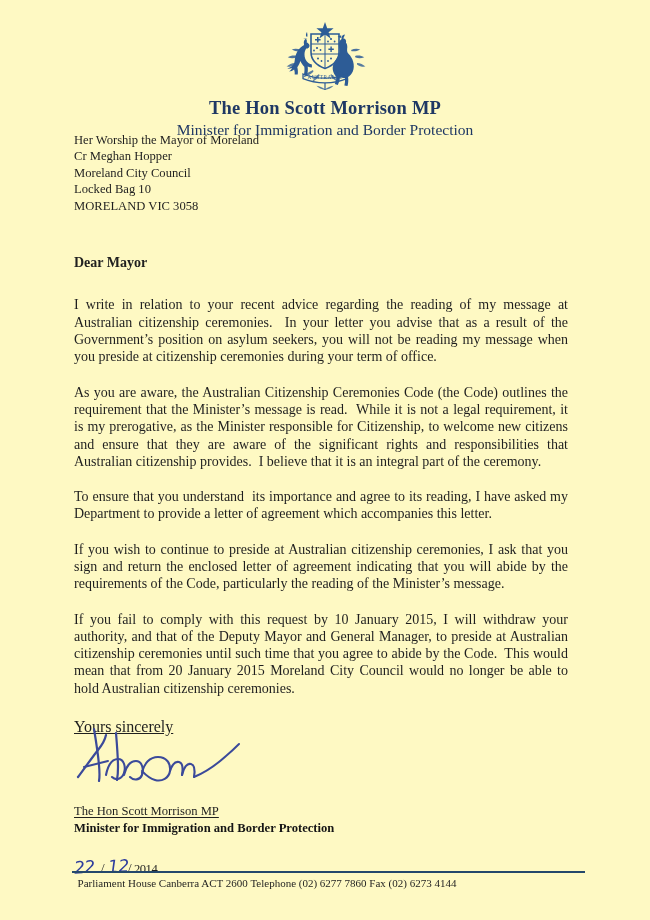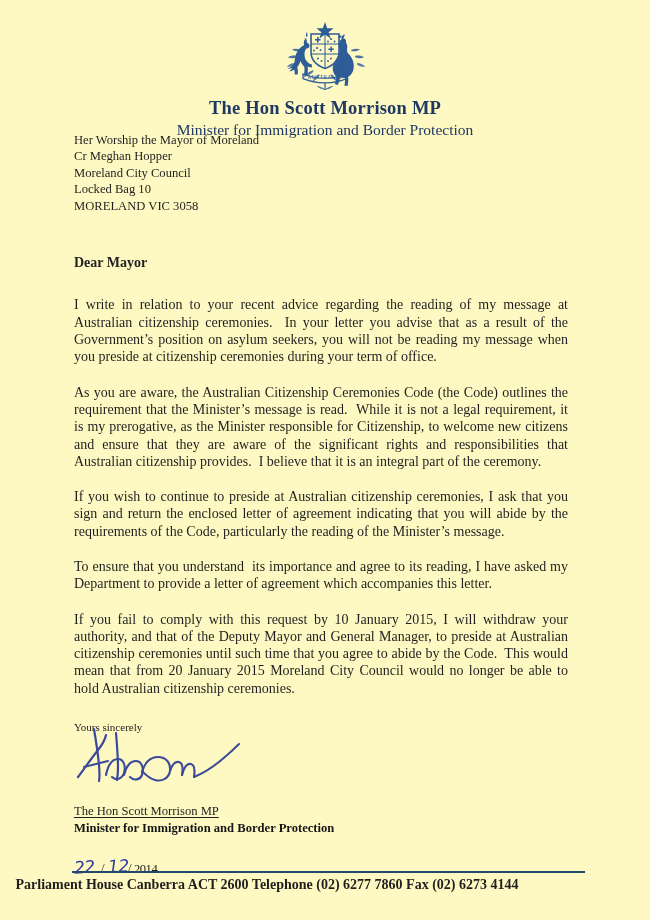--- a/index.html
+++ b/index.html
@@ -78,24 +78,25 @@
     font-size: 14px;
     line-height: 17.3px;
     margin-top: 18px;
     text-align: justify;
     color: #1f1f1f;
     white-space: pre-wrap;
   }
   .para.first { margin-top: 25px; }
 
   .closing {
-    font-size: 11px;
+    font-size: 16px;
     line-height: 16.4px;
     margin-top: 22px;
     color: #1f1f1f;
+    text-decoration: underline;
   }
 
   
   .sig-area {
     position: relative;
     height: 66px;
   }
   .signature-svg {
     position: absolute;
     left: -2px;
@@ -151,23 +152,22 @@
     width: 513px;
     height: 2px;
     background: #24486b;
   }
   .footer-text {
     position: absolute;
     left: 0;
     top: 877px;
     width: 534px;
     text-align: center;
-    font-size: 14px;
-    color: #1f1f1f;
-    font-weight: bold;
+    font-size: 11px;
+    color: #1f1f1f;
   }
 </style>
 </head>
 <body>
 
 <div class="page">
 
   <div class="letterhead">
 
     <svg class="crest" viewBox="0 0 100 74">
@@ -253,22 +253,22 @@
     <div class="address-block">Her Worship the Mayor of Moreland
 Cr Meghan Hopper
 Moreland City Council
 Locked Bag 10
 MORELAND  VIC  3058</div>
 
     <div class="salutation">Dear Mayor</div>
 
     <div class="para first">I write in relation to your recent advice regarding the reading of my message at Australian citizenship ceremonies.  In your letter you advise that as a result of the Government’s position on asylum seekers, you will not be reading my message when you preside at citizenship ceremonies during your term of office.</div>
     <div class="para">As you are aware, the Australian Citizenship Ceremonies Code (the Code) outlines the requirement that the Minister’s message is read.  While it is not a legal requirement, it is my prerogative, as the Minister responsible for Citizenship, to welcome new citizens and ensure that they are aware of the significant rights and responsibilities that Australian citizenship provides.  I believe that it is an integral part of the ceremony.</div>
+    <div class="para">To ensure that you understand  its importance and agree to its reading, I have asked my Department to provide a letter of agreement which accompanies this letter.</div>
     <div class="para">If you wish to continue to preside at Australian citizenship ceremonies, I ask that you sign and return the enclosed letter of agreement indicating that you will abide by the requirements of the Code, particularly the reading of the Minister’s message.</div>
-    <div class="para">To ensure that you understand  its importance and agree to its reading, I have asked my Department to provide a letter of agreement which accompanies this letter.</div>
     <div class="para">If you fail to comply with this request by 10 January 2015, I will withdraw your authority, and that of the Deputy Mayor and General Manager, to preside at Australian citizenship ceremonies until such time that you agree to abide by the Code.  This would mean that from 20 January 2015 Moreland City Council would no longer be able to hold Australian citizenship ceremonies.</div>
 
     <div class="closing">Yours sincerely</div>
 
     <div class="sig-area">
       <svg class="signature-svg" viewBox="0 0 190 74">
         <g fill="none" stroke="#3b4a9a" stroke-linecap="round" stroke-linejoin="round">
 
           <path d="M22 6 C24 18 26 30 27 42 C27.6 49 27.8 54 27 58" stroke-width="2.2"></path>
 

